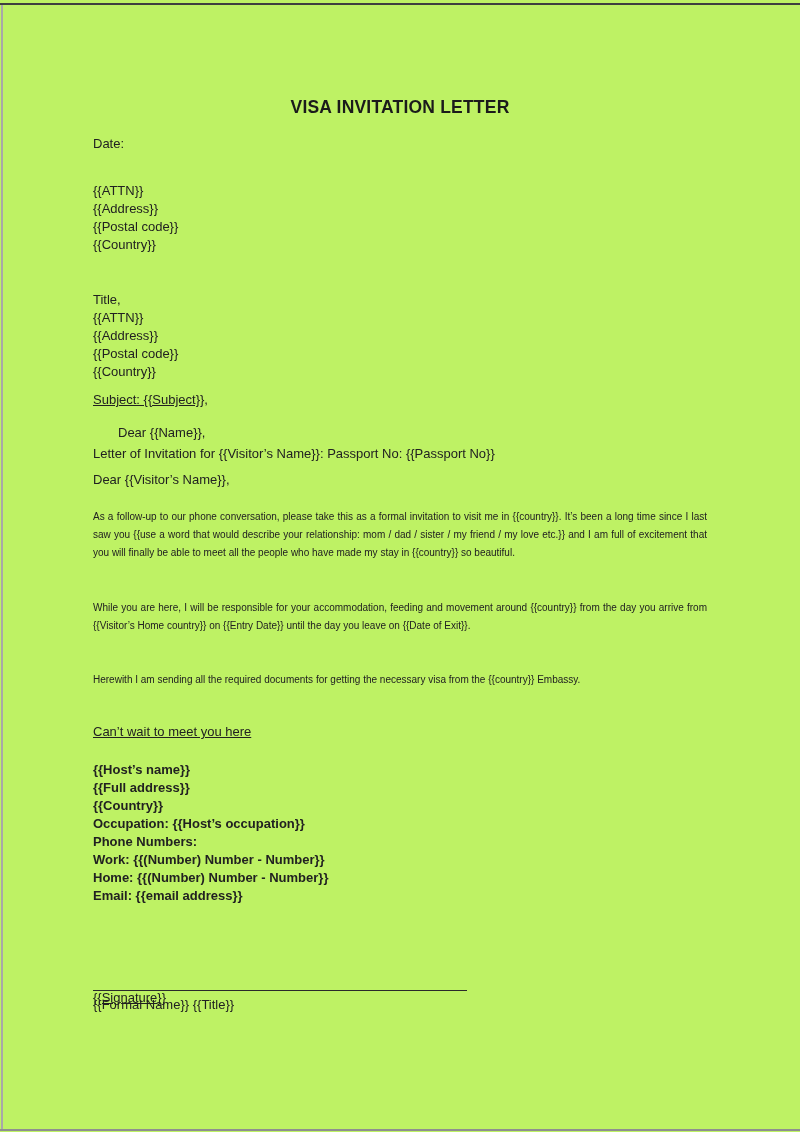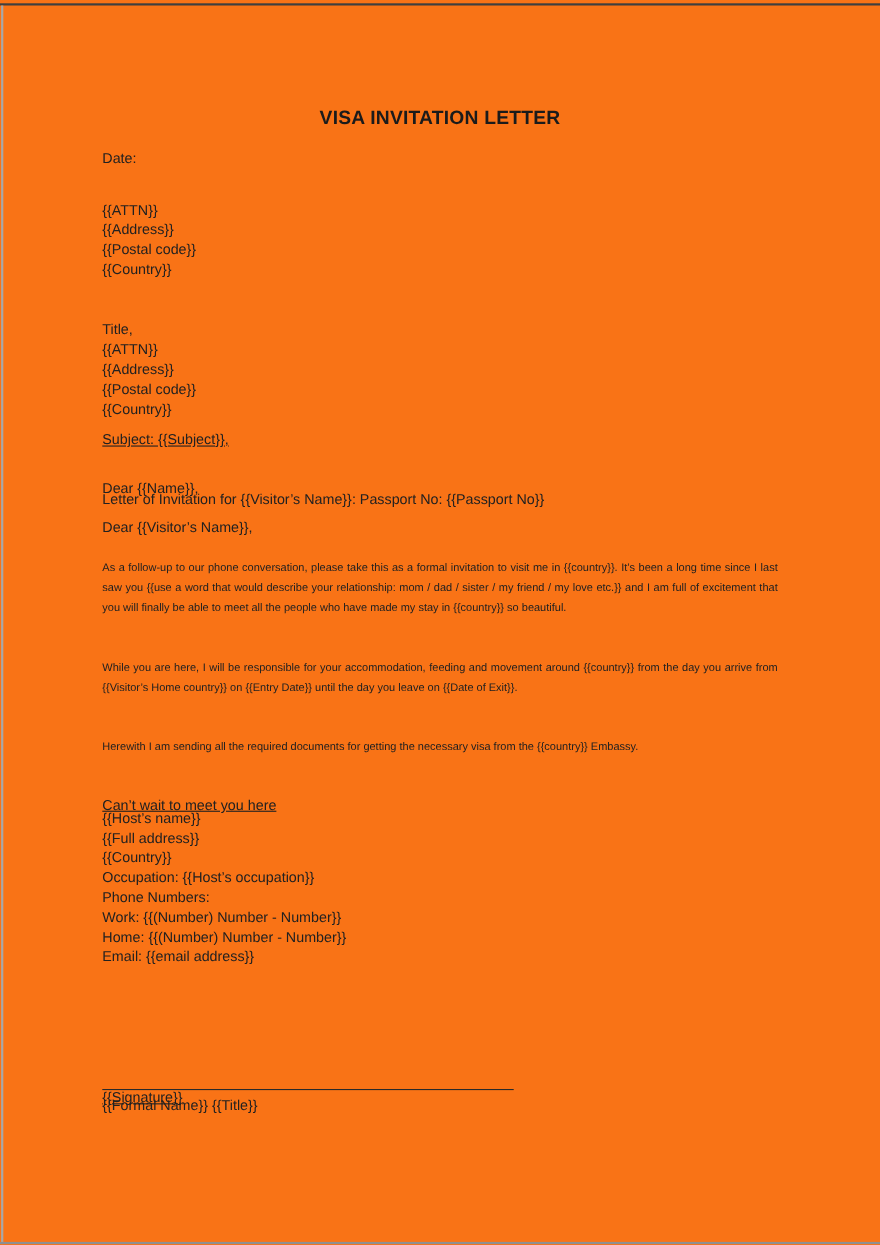--- a/index.html
+++ b/index.html
@@ -1,21 +1,21 @@
 <!DOCTYPE html>
 <html><head>
 <meta charset="utf-8">
 <style>
   * { margin: 0; padding: 0; box-sizing: border-box; }
   html, body { background: #ffffff; }
   .page {
     position: relative;
     width: 800px;
     height: 1132px;
-    background: #f97316;
+    background: #bef264;
     font-family: "Liberation Sans", sans-serif;
     color: #212121;
     overflow: hidden;
   }
   .scan-edge-top {
     position: absolute; top: 3px; left: 0; width: 100%; height: 2px;
     background: #3f3f3f;
   }
   .scan-edge-left {
     position: absolute; top: 5px; left: 1px; width: 2px; height: 1126px;
@@ -50,28 +50,28 @@
   }
   .sig-rule {
     top: 990px;
     width: 374px;
     border-top: 1.5px solid #2a2a2a;
   }
   .pos-date { top: 135px; }
   .pos-to { top: 182px; }
   .pos-from { top: 291px; }
   .pos-subject { top: 391px; text-decoration: underline; }
-  .pos-dear-name { top: 435px; }
+  .pos-dear-name { top: 424px; margin-left: 25px; }
   .pos-ref { top: 445px; }
   .pos-dear-visitor { top: 471px; }
   .pos-para1 { top: 508px; }
   .pos-para2 { top: 599px; }
   .pos-para3 { top: 671px; }
   .pos-closing { top: 723px; text-decoration: underline; }
-  .pos-host { top: 735px; }
+  .pos-host { top: 761px; font-weight: bold; }
   .pos-signature { top: 989px; text-decoration: underline; }
   .pos-formal { top: 996px; }
 </style>
 </head>
 <body>
 
 <div class="page">
   <div class="scan-edge-top"></div>
   <div class="scan-edge-left"></div>
   <div class="scan-edge-bottom"></div>

